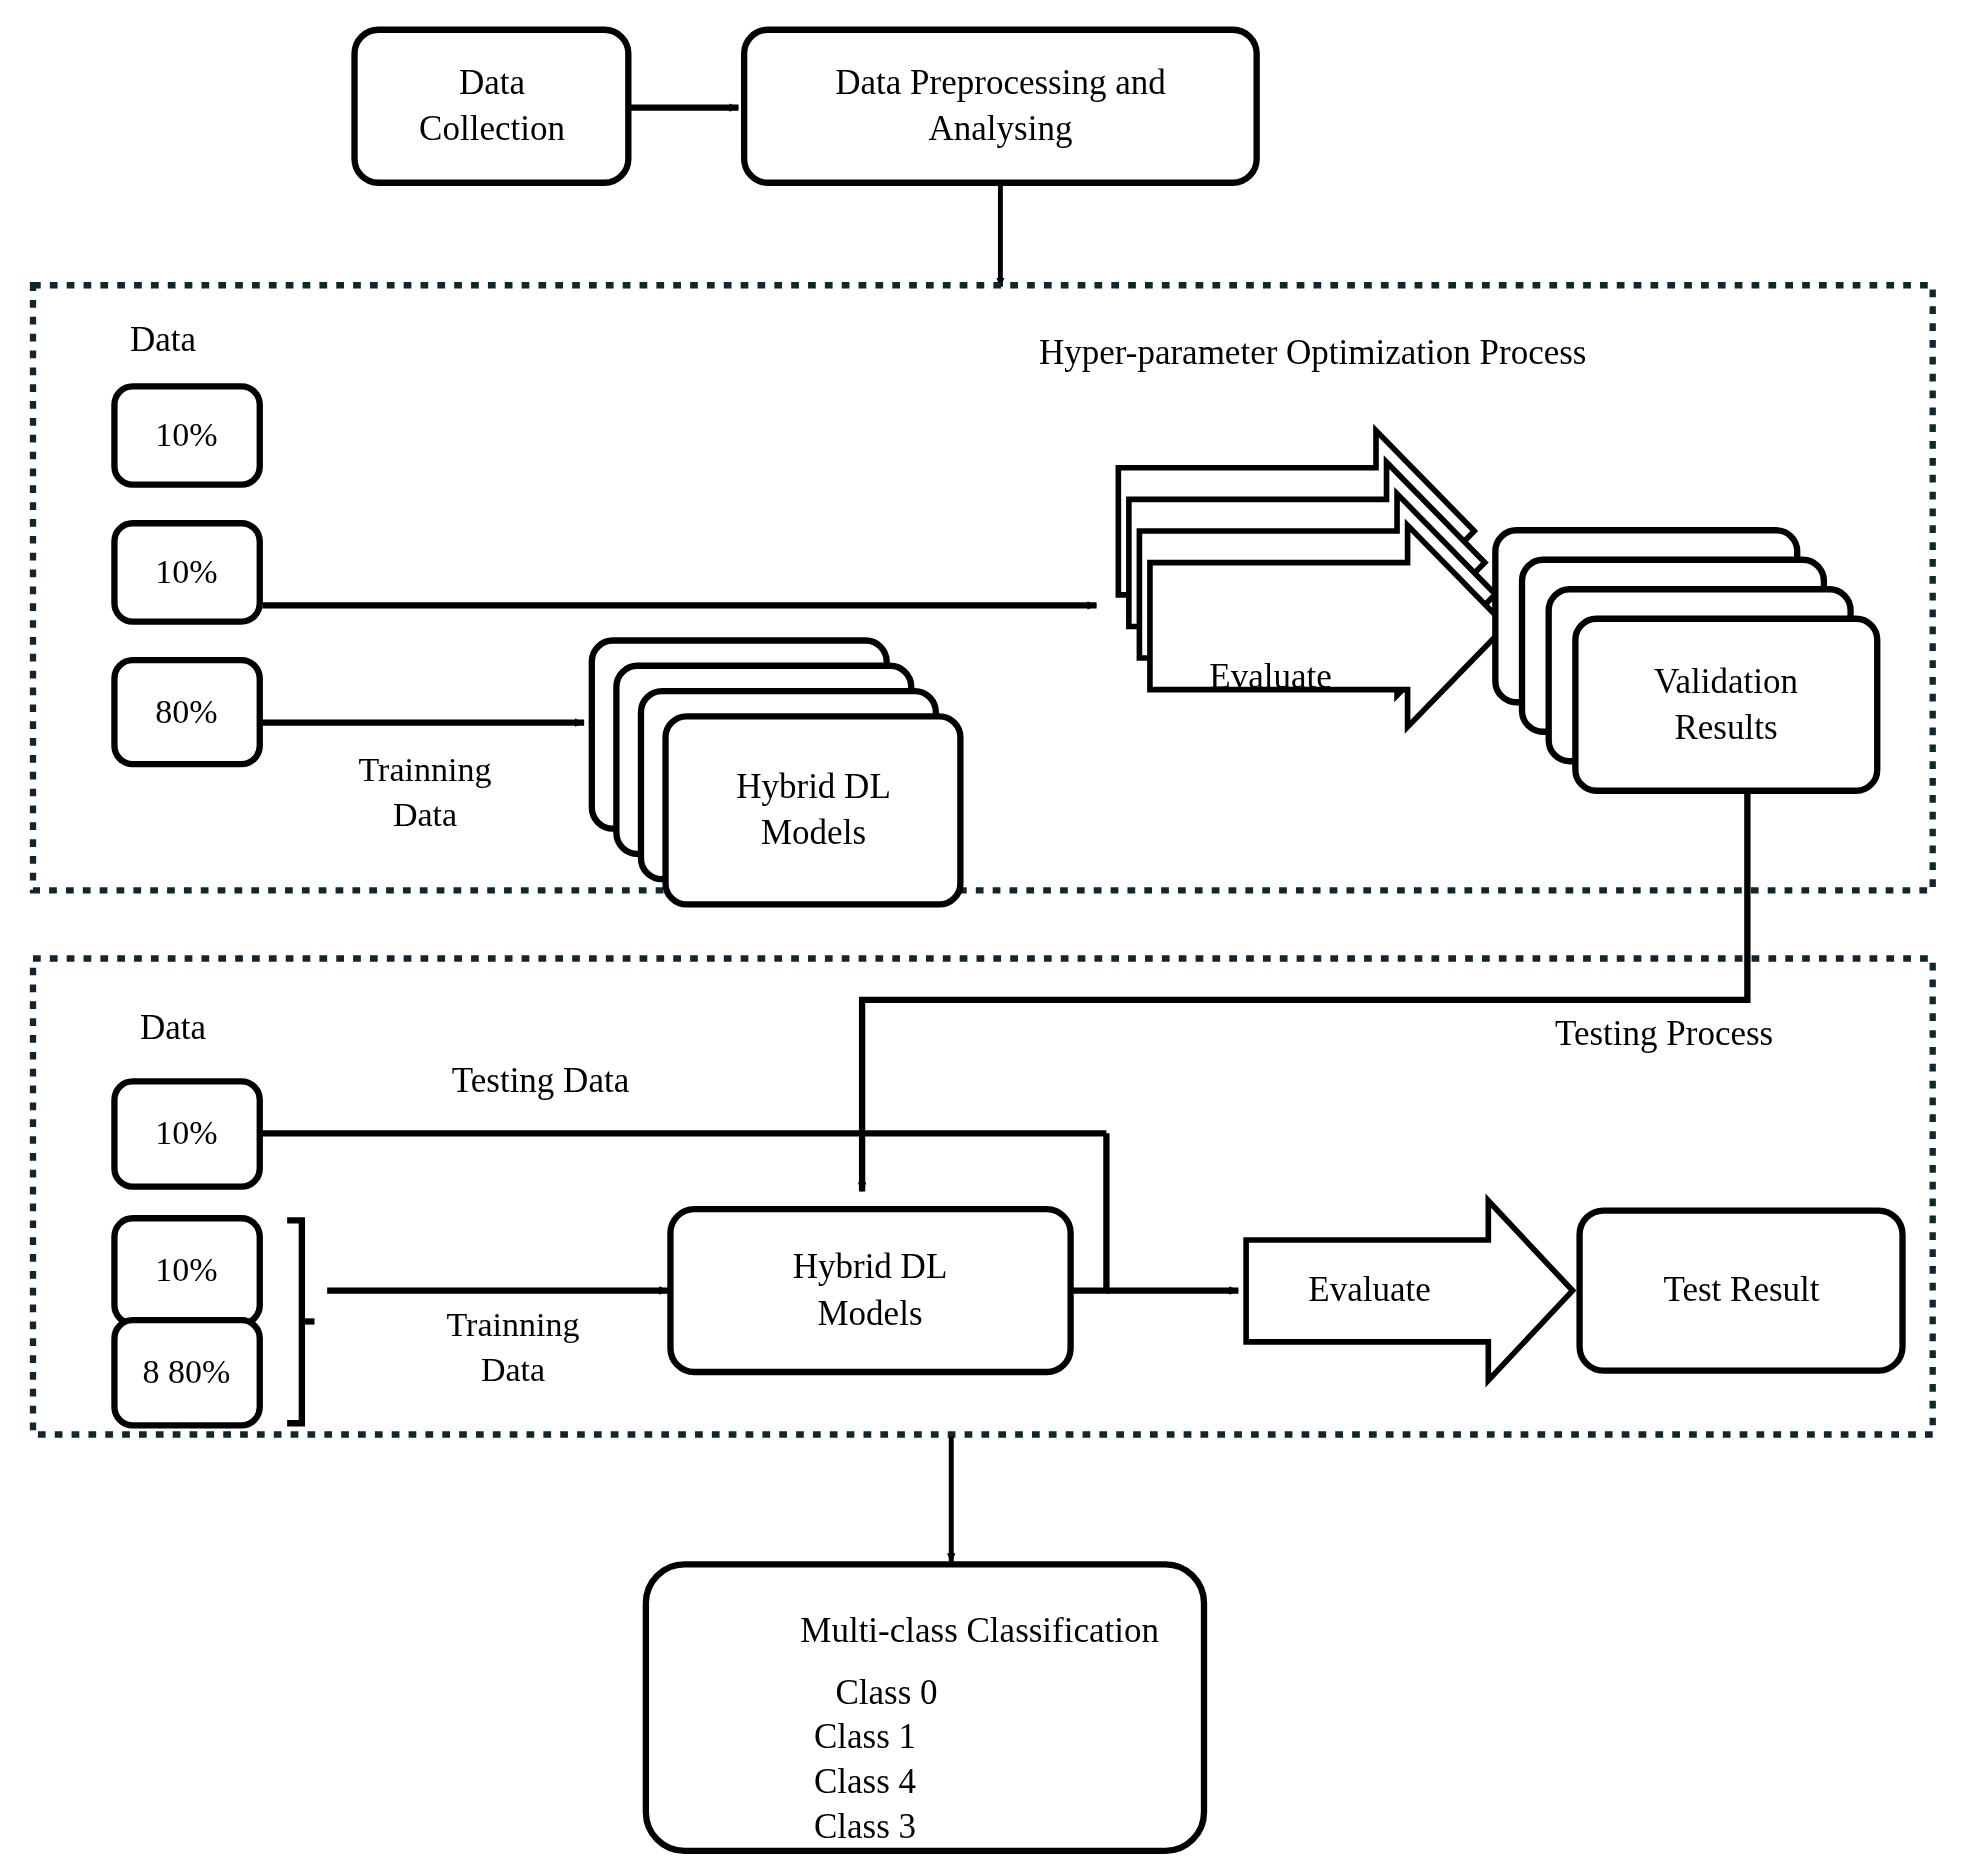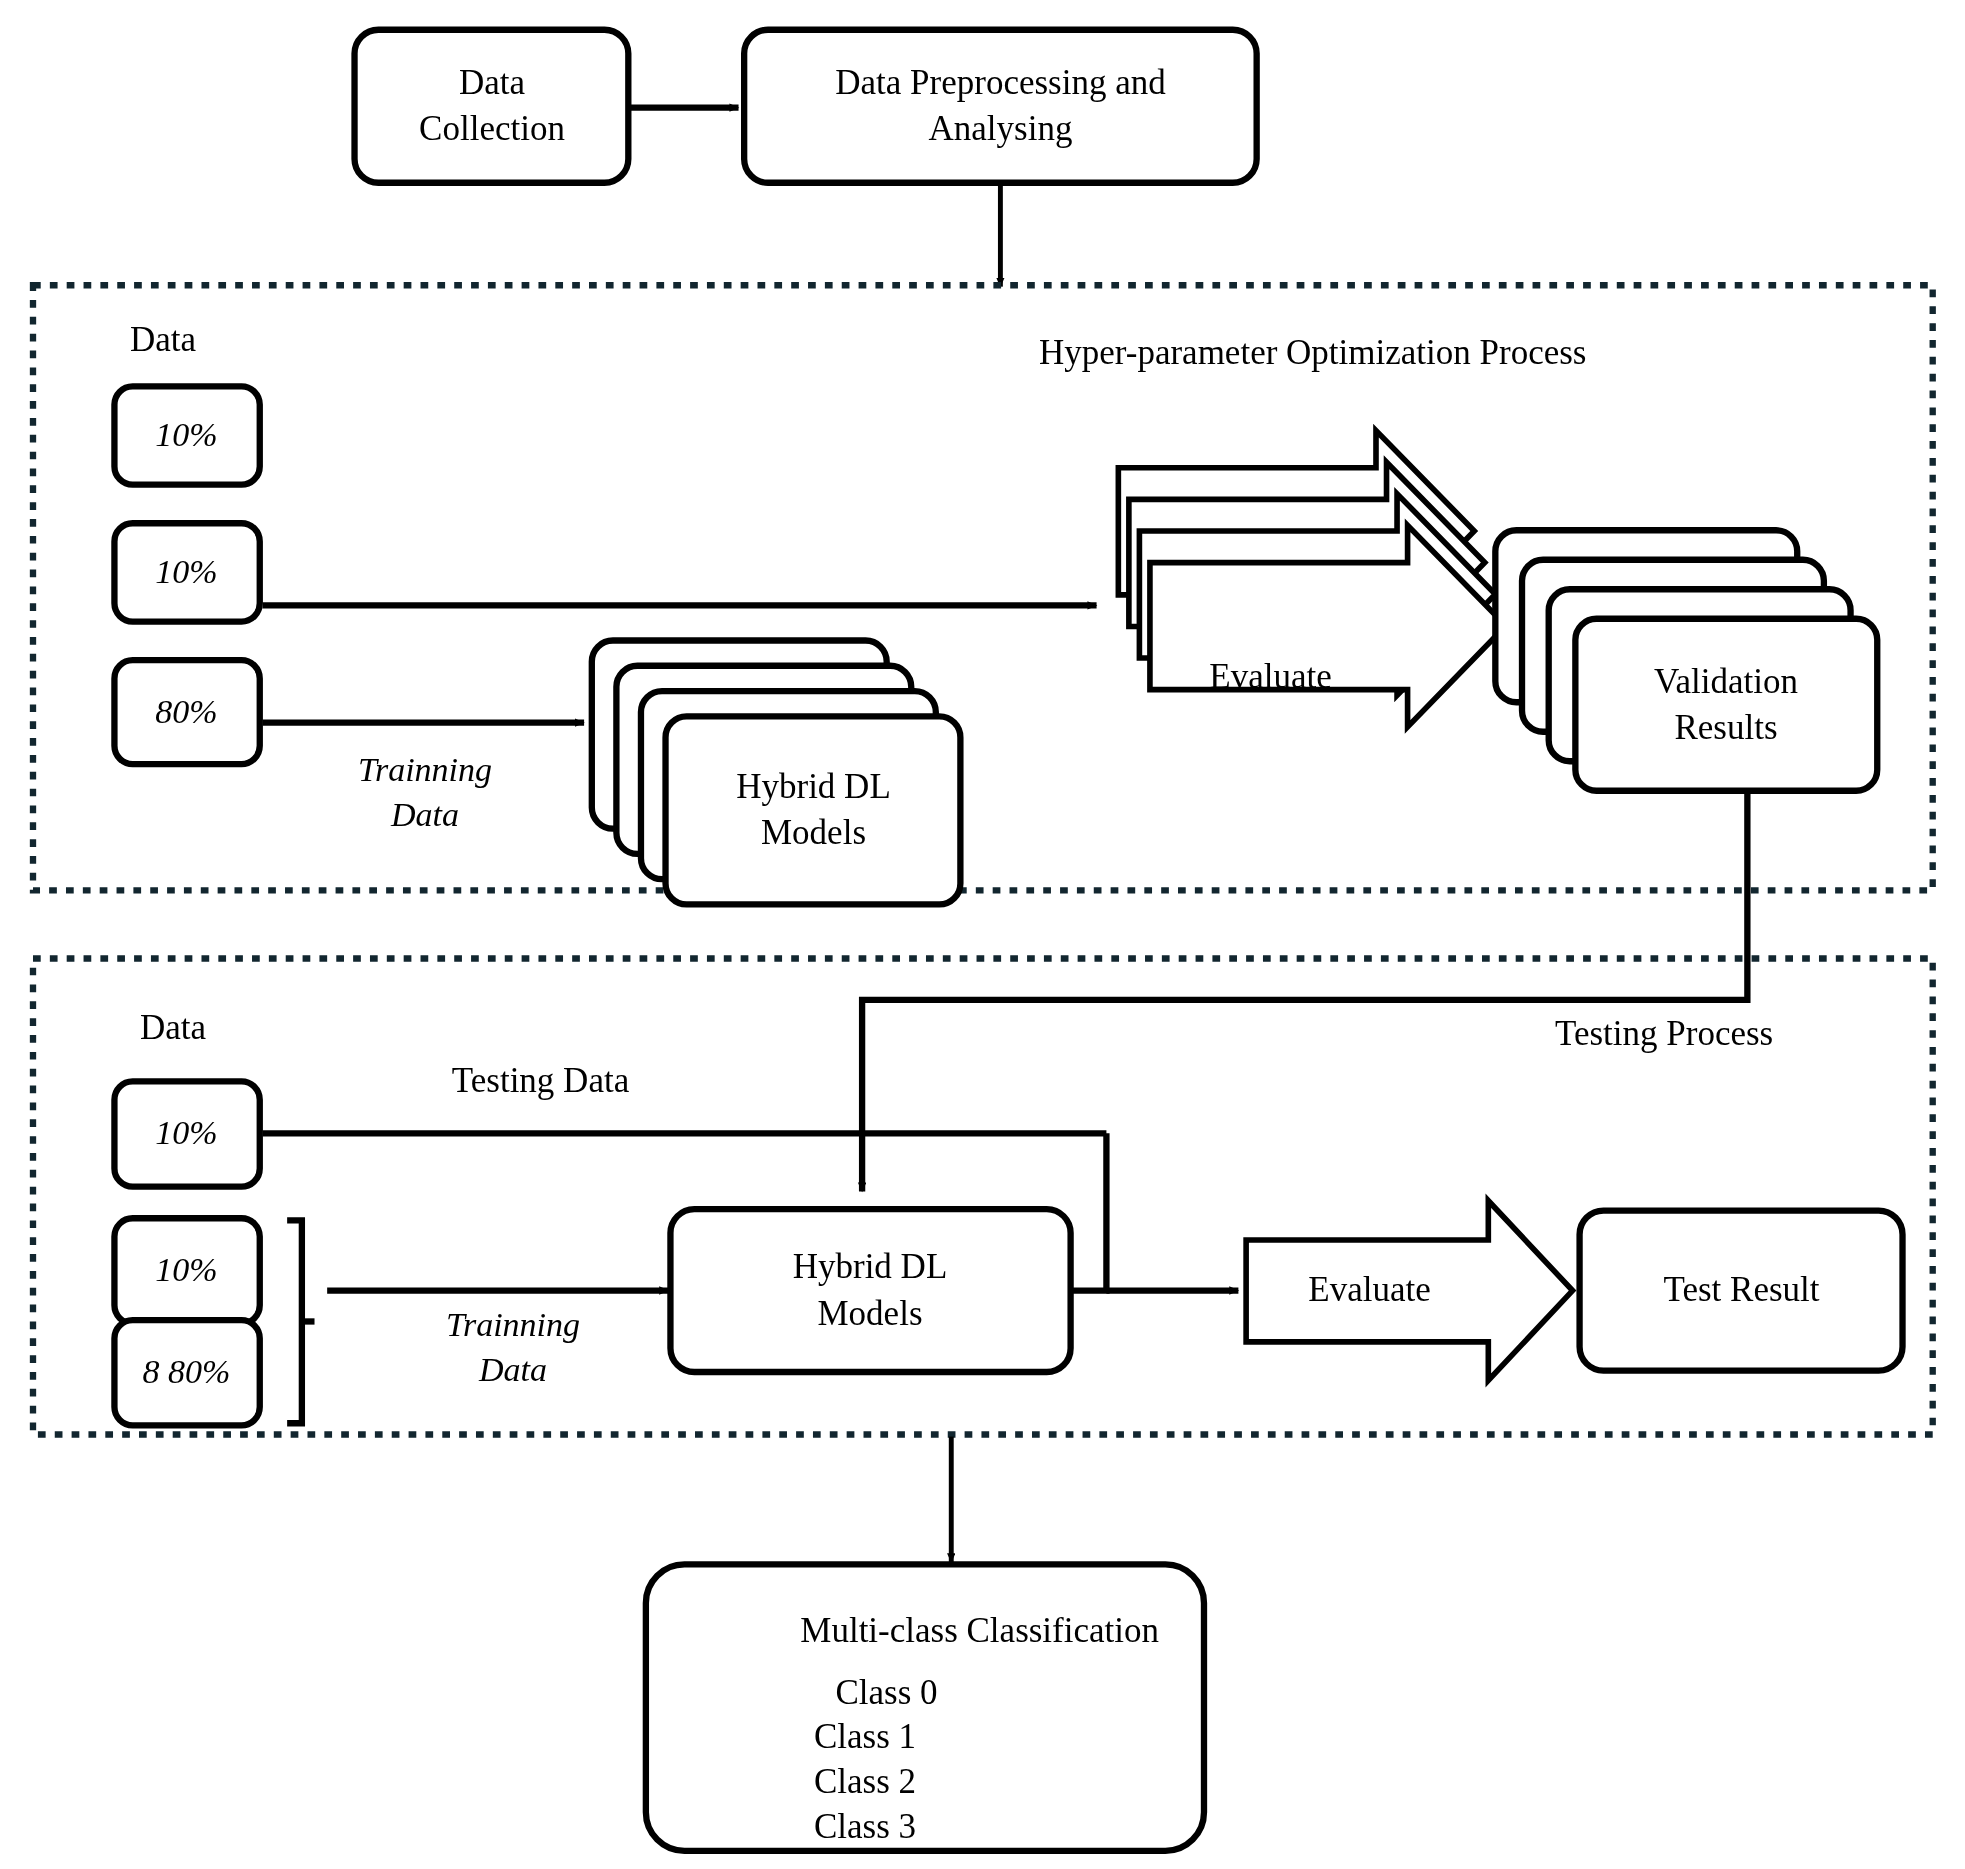--- a/index.html
+++ b/index.html
@@ -15,21 +15,21 @@
   .lbl{
     position:absolute;
     font-family:"Liberation Serif", serif;
     color:#000;
     text-align:center;
     line-height:1.32;
     white-space:pre-line;
     pointer-events:none;
   }
   .ctr{display:flex;align-items:center;justify-content:center;}
-  .f48{font-size:34px;font-style:italic;}
+  .f48{font-size:34px;}
   .f50{font-size:35px;}
 </style>
 </head>
 <body>
 
 <div id="root">
 
   <svg class="layer" viewBox="0 0 2799 2663" xmlns="http://www.w3.org/2000/svg">
     <defs>
       <marker id="ah" markerWidth="16" markerHeight="16" refX="13" refY="6" orient="auto" markerUnits="userSpaceOnUse">
@@ -145,17 +145,17 @@
 Models</div>
 
   <div class="lbl ctr f50" style="left:1264px;top:1266px;width:211px;height:49px;">Evaluate</div>
 
   <div class="lbl ctr f50" style="left:1580px;top:1210px;width:323px;height:160px;">Test Result</div>
 
   <div class="lbl f50" style="left:668px;top:1608px;width:491px;text-align:right;">Multi-class Classification</div>
 
   <div class="lbl f50" style="left:781px;top:1670px;width:211px;text-align:center;">Class 0</div>
   <div class="lbl f50" style="left:814px;top:1714px;width:211px;text-align:left;">Class 1</div>
-  <div class="lbl f50" style="left:814px;top:1759px;width:211px;text-align:left;">Class 2</div>
+  <div class="lbl f50" style="left:814px;top:1759px;width:211px;text-align:left;">Class 4</div>
   <div class="lbl f50" style="left:814px;top:1804px;width:211px;text-align:left;">Class 3</div>
 
 </div>
 
 
 </body></html>

